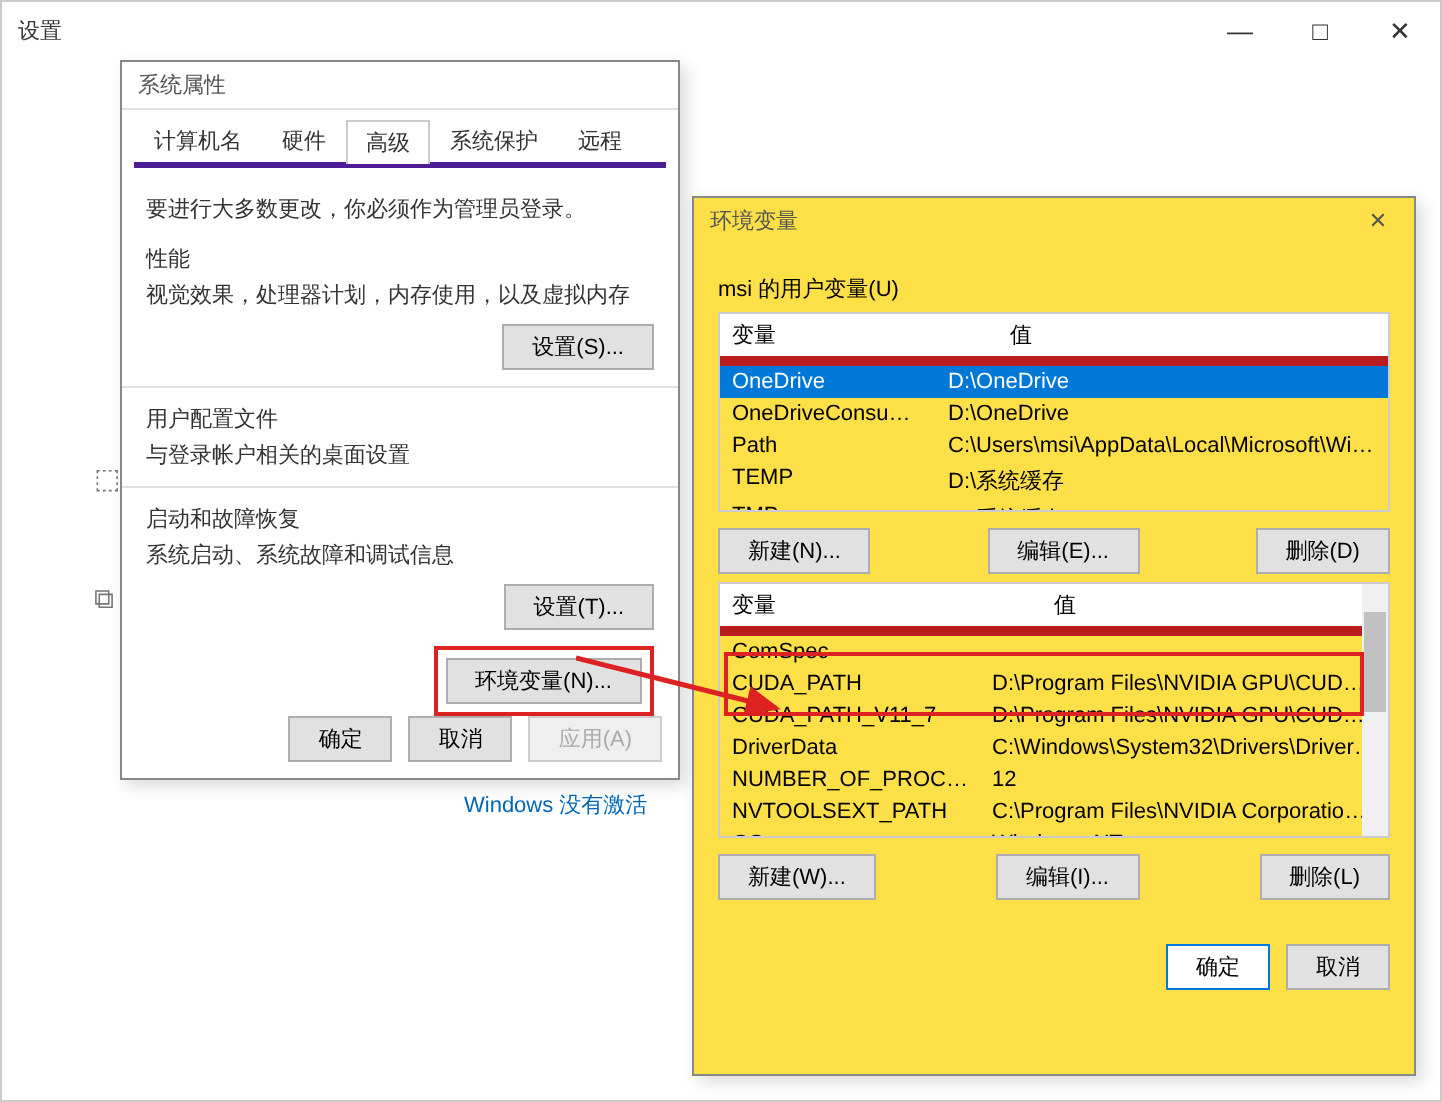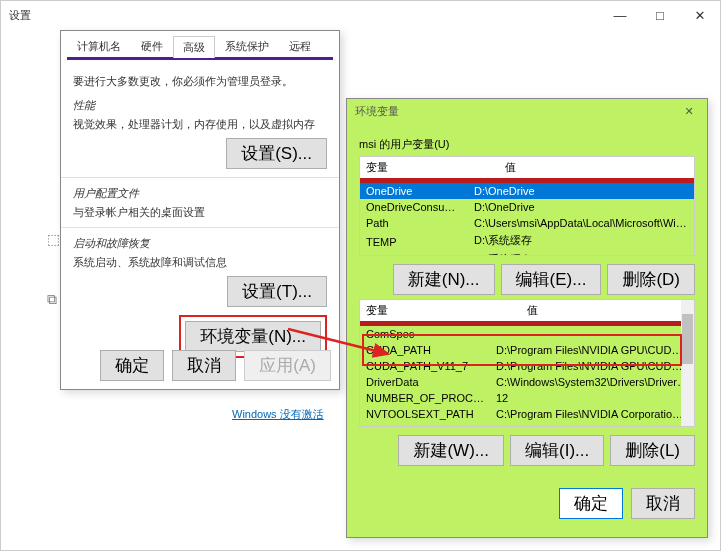--- a/index.html
+++ b/index.html
@@ -15,51 +15,51 @@
 .search-box .ph { color: #888; line-height: 22px; float:left;}
 .search-icon { float: right; line-height: 22px; }
 
 .sysprops { position: absolute; left: 60px; top: 30px; width: 280px; height: 360px; border: 1px solid #888; background: #fff; box-shadow: 3px 3px 8px rgba(0,0,0,0.15); }
 .sysprops .dlg-title { height: 24px; padding: 0 8px; line-height: 24px; font-size: 11px; color: #555; border-bottom: 1px solid #e0e0e0; }
 .tabs { display: flex; border-bottom: 3px solid #4c1d95; margin: 4px 6px 0 6px; }
 .tab { padding: 3px 9px; border: 1px solid transparent; border-bottom: none; color: #333; cursor: default; }
 .tab.active { border-color: #ccc; background: #fff; position: relative; top: 1px; }
 .sysprops-body { padding: 8px 12px; color: #333; }
 .sec-text { margin: 5px 0 8px 0; line-height: 1.5; }
-.sec-label { margin-top: 8px; margin-bottom: 3px; font-style: italic; }
+.sec-label { margin-top: 8px; margin-bottom: 3px; }
 .sec-desc { color: #333; margin-bottom: 6px; line-height: 1.5; }
-.btn { border: 1px solid #adadad; background: #e1e1e1; padding: 3px 14px; font-size: 17px; cursor: default; }
+.btn { border: 1px solid #adadad; background: #e1e1e1; padding: 3px 14px; font-size: 11px; cursor: default; }
 .btn-row { text-align: right; margin: 4px 0 8px 0; }
 .red-box { border: 2px solid #d22; padding: 4px; display: inline-block; }
 .arrow-line { position: absolute; left: 288px; top: 314px; z-index: 50; pointer-events: none; }
 .bottom-btns { position: absolute; bottom: 8px; right: 8px; display: flex; gap: 8px; }
 .btn-disabled { color: #aaa; background: #efefef; border-color: #ccc; }
 
-.envvar { position: absolute; left: 346px; top: 98px; width: 362px; height: 440px; border: 1px solid #888; background: #bef264; box-shadow: 3px 3px 8px rgba(0,0,0,0.15); }
+.envvar { position: absolute; left: 346px; top: 98px; width: 362px; height: 440px; border: 1px solid #888; background: #fde047; box-shadow: 3px 3px 8px rgba(0,0,0,0.15); }
 .envvar .dlg-title { height: 24px; padding: 0 8px; line-height: 24px; font-size: 11px; color: #555; display: flex; justify-content: space-between; align-items: center; }
 .envvar .close-x { width: 20px; text-align: center; }
 .envvar-body { padding: 8px 12px; }
 .group-label { margin: 6px 0 4px 0; }
 .var-table { border: 1px solid #ccc; width: 100%; height: 100px; overflow: hidden; }
 .var-header { display: flex; background: #fff; border-bottom: 5px solid #b91c1c; gap: 31px; }
 .var-header > div { padding: 3px 6px; font-size: 11px; }
 .col-name { width: 108px; }
 .col-val { flex: 1; }
-.var-row { display: flex; font-size: 11px; align-items: flex-end; }
+.var-row { display: flex; font-size: 11px; }
 .var-row > div { padding: 2px 6px; white-space: nowrap; overflow: hidden; text-overflow: ellipsis; }
 .var-row.selected { background: #0078d7; color: #fff; }
 .var-row.selected > div { color: #fff; }
 .sys-table { border: 1px solid #ccc; width: 100%; height: 128px; overflow-y: auto; position: relative;}
 .scrollbar { position:absolute; right:0; top:0; bottom:0; width:13px; background:#f0f0f0; }
 .scroll-thumb { position:absolute; right:1px; top:14px; width:11px; height:50px; background:#c1c1c1; }
-.group-btns { text-align: right; margin: 8px 0 4px 0; display: flex; justify-content: flex-end; gap: 6px;}
+.group-btns { text-align: right; margin: 8px 0 4px 0; display: flex; justify-content: space-between; gap: 6px;}
 .envvar .bottom-btns2 { text-align: right; padding: 10px 12px; display:flex; justify-content:flex-end; gap:8px; border-top: 0; }
 .ok-btn { border: 1px solid #0078d7; background: #fff; }
 .sys-highlight { position: absolute; border: 2px solid #d22; pointer-events: none; }
-.link-text { color: #0067b8; text-decoration: underline; position:absolute;margin-top:12px; }
+.link-text { color: #0067b8; position:absolute; }
 .left-icon { position:absolute; left:46px; color:#777; font-size:14px;}
 hr.sep { border:none; border-top:1px solid #e0e0e0; margin: 2px -12px 6px -12px; }
 </style>
 </head>
 <body>
 
 <div class="settings-window">
   <div class="title-bar">
     <span class="title-bar-text">设置</span>
     <div class="title-btns">
@@ -78,20 +78,21 @@
             <line x1="11" y1="11" x2="15" y2="15" stroke="#666" stroke-width="1.5"></line>
           </svg>
       </span>
     </div>
   </div>
   <span class="left-icon" style="top:230px;">⬚</span>
   <span class="left-icon" style="top:290px;">⧉</span>
 </div>
 
 <div class="sysprops">
+  <div class="dlg-title">系统属性</div>
   <div class="tabs">
     <div class="tab">计算机名</div>
     <div class="tab">硬件</div>
     <div class="tab active">高级</div>
     <div class="tab">系统保护</div>
     <div class="tab">远程</div>
   </div>
   <div class="sysprops-body">
     <div class="sec-text">要进行大多数更改，你必须作为管理员登录。</div>
     <div class="sec-label">性能</div>

